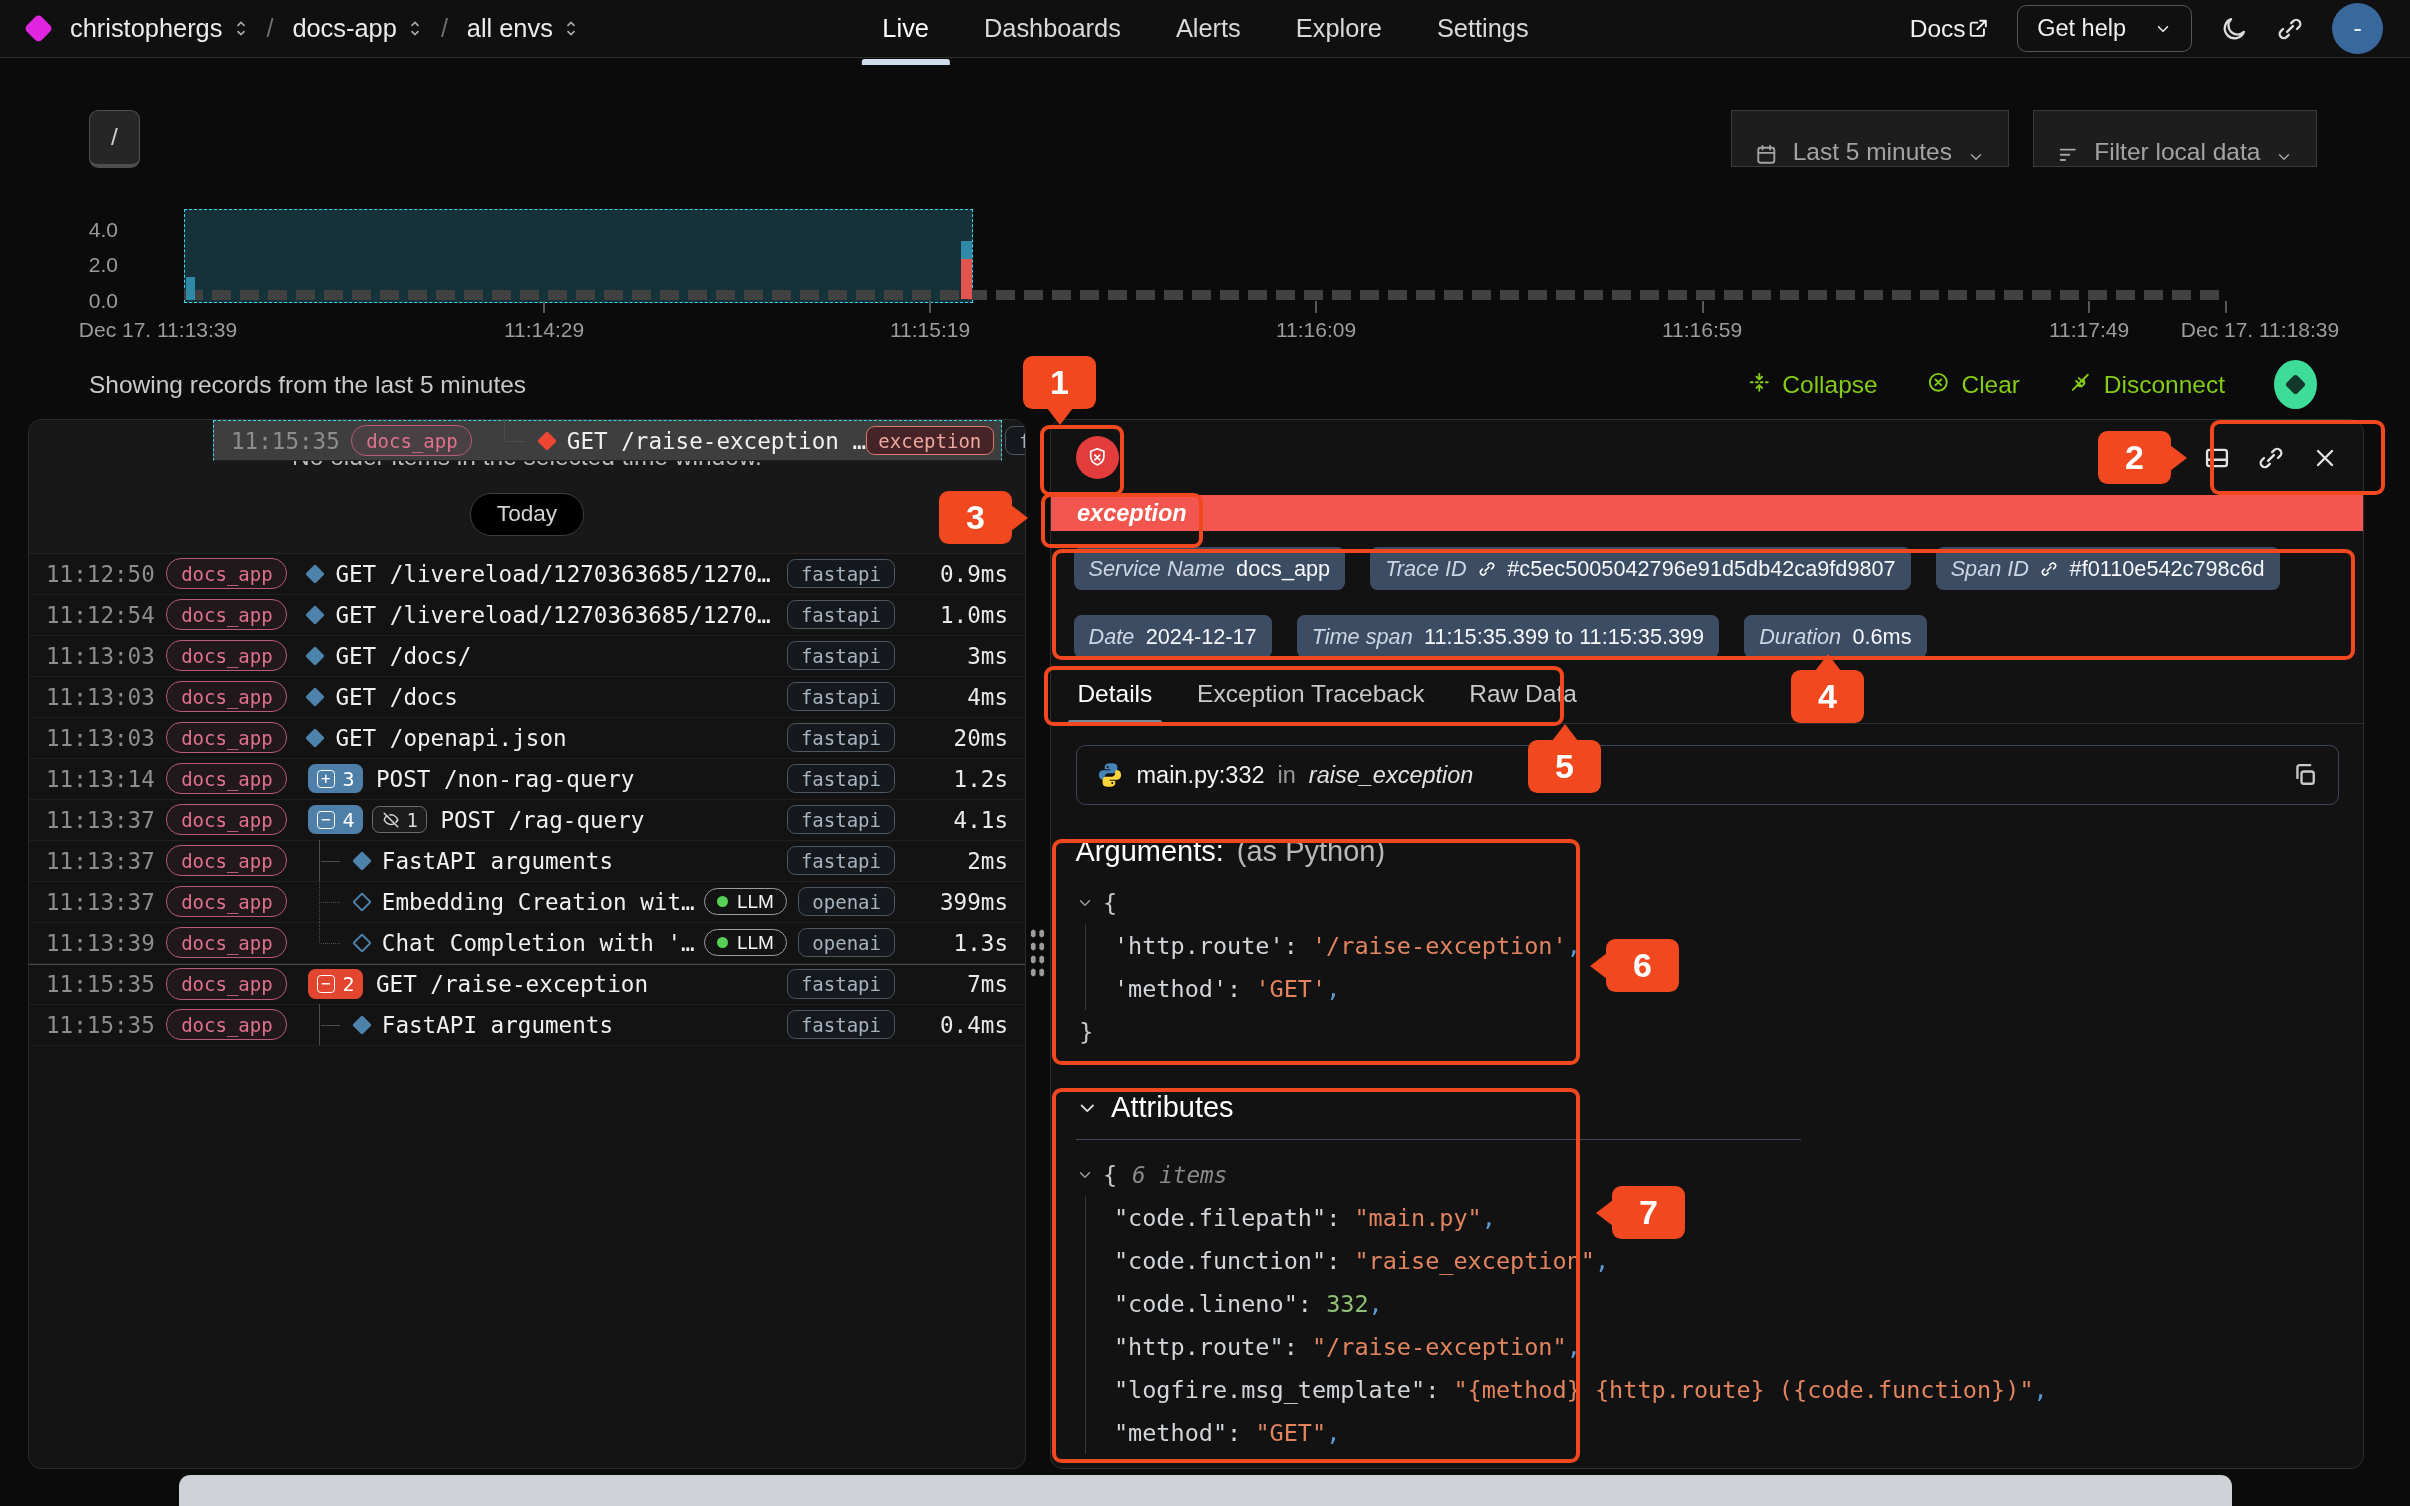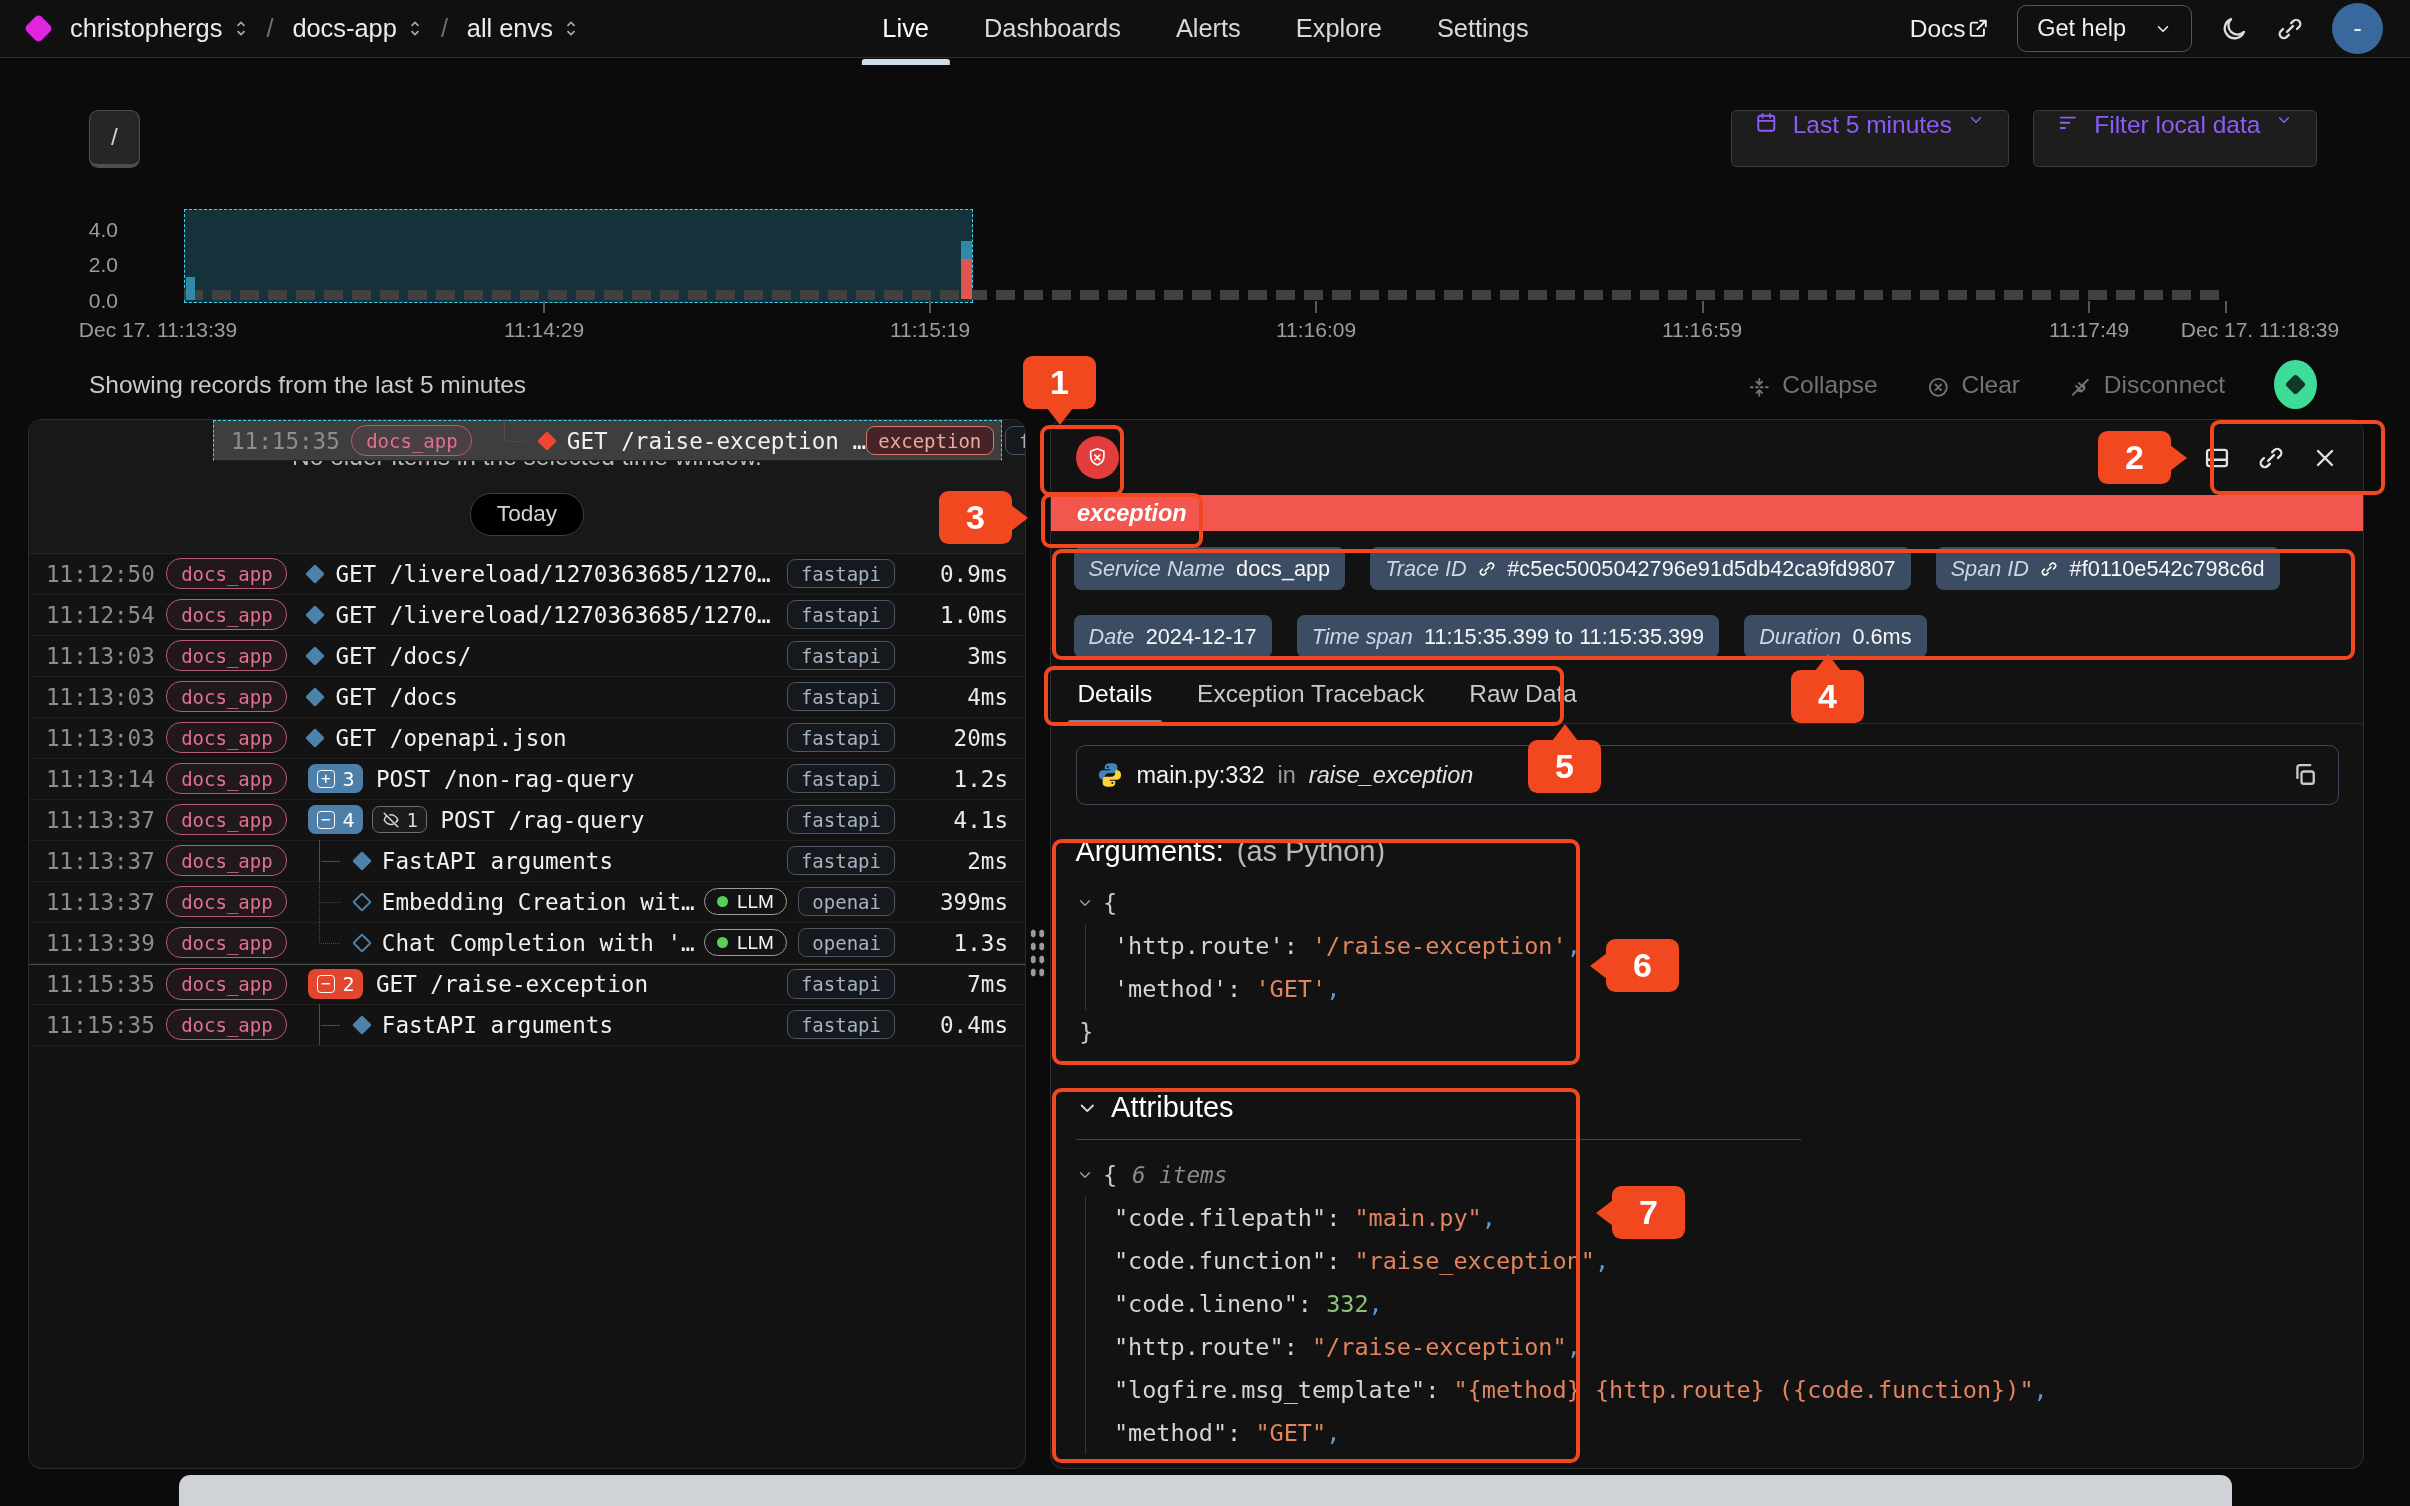--- a/index.html
+++ b/index.html
@@ -30,38 +30,38 @@
   
   .toolbar{position:absolute;left:89px;right:94px;top:111px;height:55px;display:flex;align-items:center;gap:24.5px}
   .slashkey{width:49px;height:53px;background:#262626;border:1.9px solid #4e4e4e;border-bottom-width:4.7px;border-radius:9.4px;
     display:flex;align-items:center;justify-content:center;font-size:24.5px;color:#cfcfcf;flex:none}
   .searchwrap{position:relative;width:603px;flex:none}
   .search{width:100%;height:55px;box-sizing:border-box;background:transparent;border:1.9px solid #909090;border-radius:28px;
     color:#fff;font-size:24.5px;padding:0 66px 0 26px;font-family:"Liberation Sans",sans-serif;outline:none}
   .search::placeholder{color:#ececec}
   .searchwrap .sic{position:absolute;right:21px;top:13px;color:#cfcfcf}
   .tbsp{flex:1}
-  .tbtn{height:55px;display:flex;align-items:flex-start;gap:15px;background:#1d1d1d;border:1.4px solid #3a3a3a;border-radius:5px;
-    padding:0 22.6px;font-size:24.5px;color:#8b5cf6;flex:none}
+  .tbtn{height:55px;display:flex;align-items:flex-end;gap:15px;background:#1d1d1d;border:1.4px solid #3a3a3a;border-radius:0;
+    padding:0 22.6px;font-size:24.5px;color:#a3a3a3;flex:none}
 
   
   .chart{position:absolute;left:0;top:209px;width:2411px;height:151px}
   .ylab{position:absolute;left:38px;width:80px;text-align:right;font-size:21px;color:#9c9c9c}
   .sel{position:absolute;left:184px;top:0;width:789px;height:94px;background:rgba(23,56,66,.88);border:1.9px dashed #3fd4ef;box-sizing:border-box}
   .cbar{position:absolute}
   .dashes{position:absolute;left:184px;top:81px;width:2043px;height:10.4px;
     background:repeating-linear-gradient(90deg,#414141 0 19px,transparent 19px 28px)}
   .xtick{position:absolute;top:92px;width:1.9px;height:12.2px;background:#585858}
   .xlab{position:absolute;top:109px;font-size:21px;color:#9c9c9c;transform:translateX(-50%);white-space:nowrap}
 
   
   .statusrow{position:absolute;left:89px;right:94px;top:360px;height:49px;display:flex;align-items:center}
   .showing{font-size:24.5px;color:#c9c9c9}
   .srgrp{margin-left:auto;display:flex;align-items:center;gap:49px}
-  .srbtn{display:flex;align-items:flex-end;gap:12.2px;font-size:24.5px;color:#737373}
+  .srbtn{display:flex;align-items:flex-start;gap:12.2px;font-size:24.5px;color:#84cc16}
   .live{width:43px;height:49px;border-radius:50%;background:#3ddc97;display:flex;align-items:center;justify-content:center}
   .live i{width:15px;height:15px;background:#12382b;transform:rotate(45deg);border-radius:2.8px}
 
   
   .spanlist{position:absolute;left:28px;top:419px;width:998px;height:1050px;box-sizing:border-box;
     background:#131313;border:0.9px solid #2b2b2b;border-radius:13px;overflow:hidden}
   .empty{padding:22.6px 0 17px;text-align:center;color:#bdbdbd;font-size:24.5px;background:#181818;border-bottom:0.9px solid #242424}
   .today{display:inline-flex;margin-top:22px;background:#000000;border:0.9px solid #3e3e3e;color:#d4d4d4;border-radius:21px;padding:7.5px 26px;font-size:22.6px}
   .row{display:flex;align-items:center;height:41px;padding:0 17px;border-bottom:0.9px solid #1f1f1f;
     font-family:"DejaVu Sans Mono",monospace;box-sizing:border-box}

